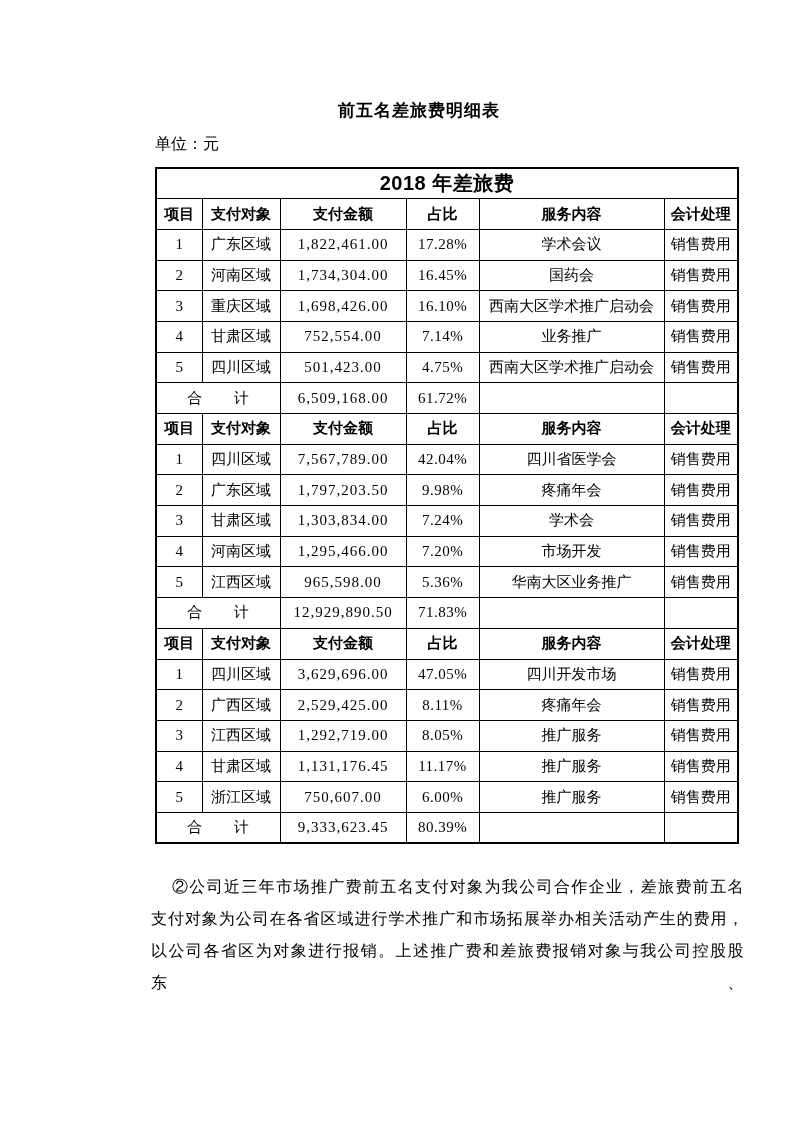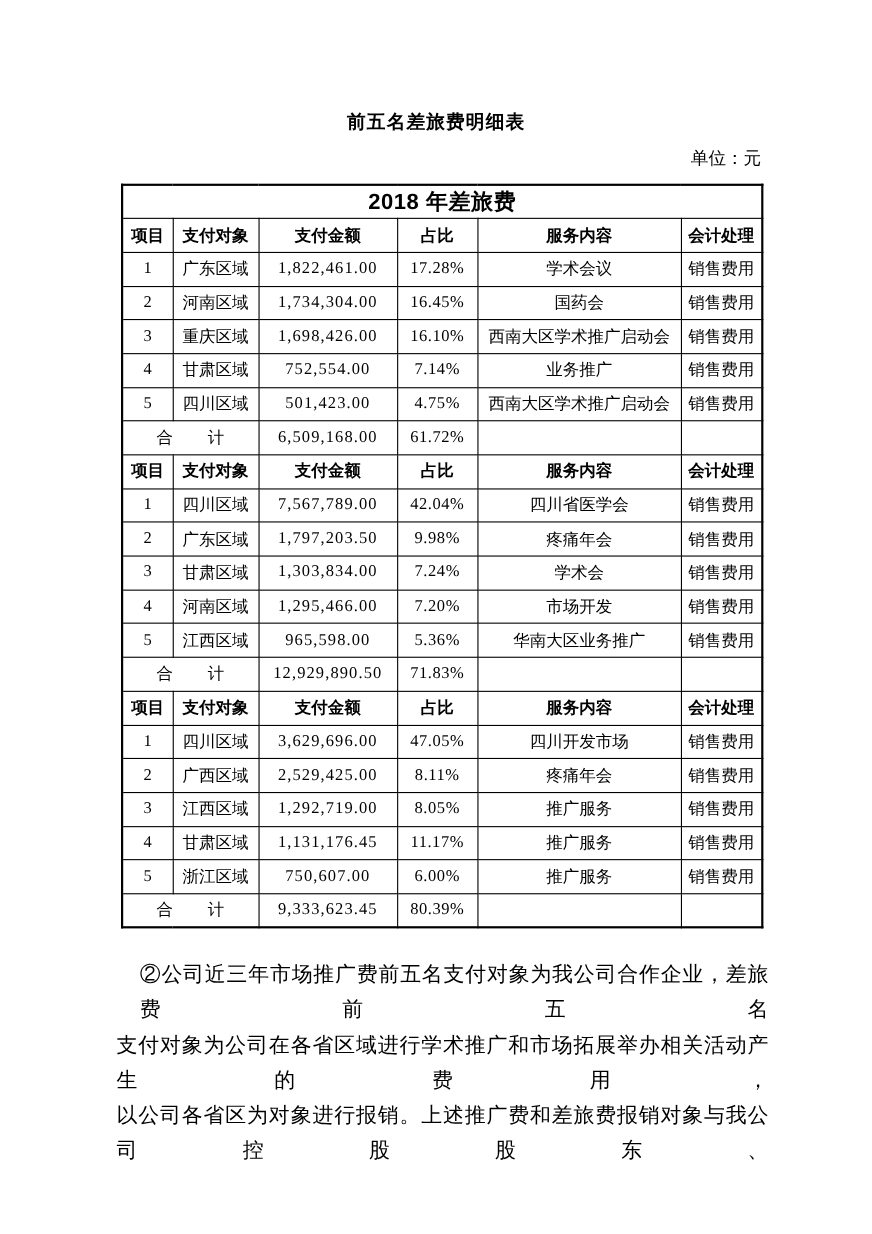--- a/index.html
+++ b/index.html
@@ -4,35 +4,35 @@
 <style>
   * { margin: 0; padding: 0; box-sizing: border-box; }
   html, body { background: #ffffff; }
   body {
     width: 793px; height: 1122px;
     font-family: "Liberation Serif", "DejaVu Serif", serif;
     color: #000;
     position: relative;
     overflow: hidden;
   }
-  .page { width: 793px; height: 787px; position: relative; }
+  .page { width: 793px; height: 787px; position: relative; padding-left: 45px; }
 
   .doc-title {
     padding-top: 99px;
     text-align: center;
     font-size: 17px;
     font-weight: bold;
     letter-spacing: 1px;
     font-family: "Liberation Sans", "DejaVu Sans", sans-serif;
   }
 
   .unit-label {
     width: 582px;
     margin: 12px 0 0 110px;
-    text-align: right;
+    text-align: left;
     font-size: 16px;
   }
 
   table.expense-table {
     margin: 12px 0 0 110px;
     width: 582px;
     border-collapse: collapse;
     table-layout: fixed;
     border: 2px solid #000;
     font-size: 15px;
@@ -60,21 +60,21 @@
     text-align: right;
     padding-right: 14px;
     letter-spacing: 1px;
   }
   td.ratio-cell { letter-spacing: 0.5px; }
   td.total-label-cell { letter-spacing: 0.5px; }
 
   .footnote {
     margin: 27px 0 0 106px;
     width: 593px;
-    font-size: 19px;
+    font-size: 16px;
   }
   .footnote-line {
     text-align: justify;
     text-align-last: justify;
     line-height: 32px;
     letter-spacing: 0.5px;
   }
   .footnote-line.indent { padding-left: 21px; }
 </style>
 </head>

